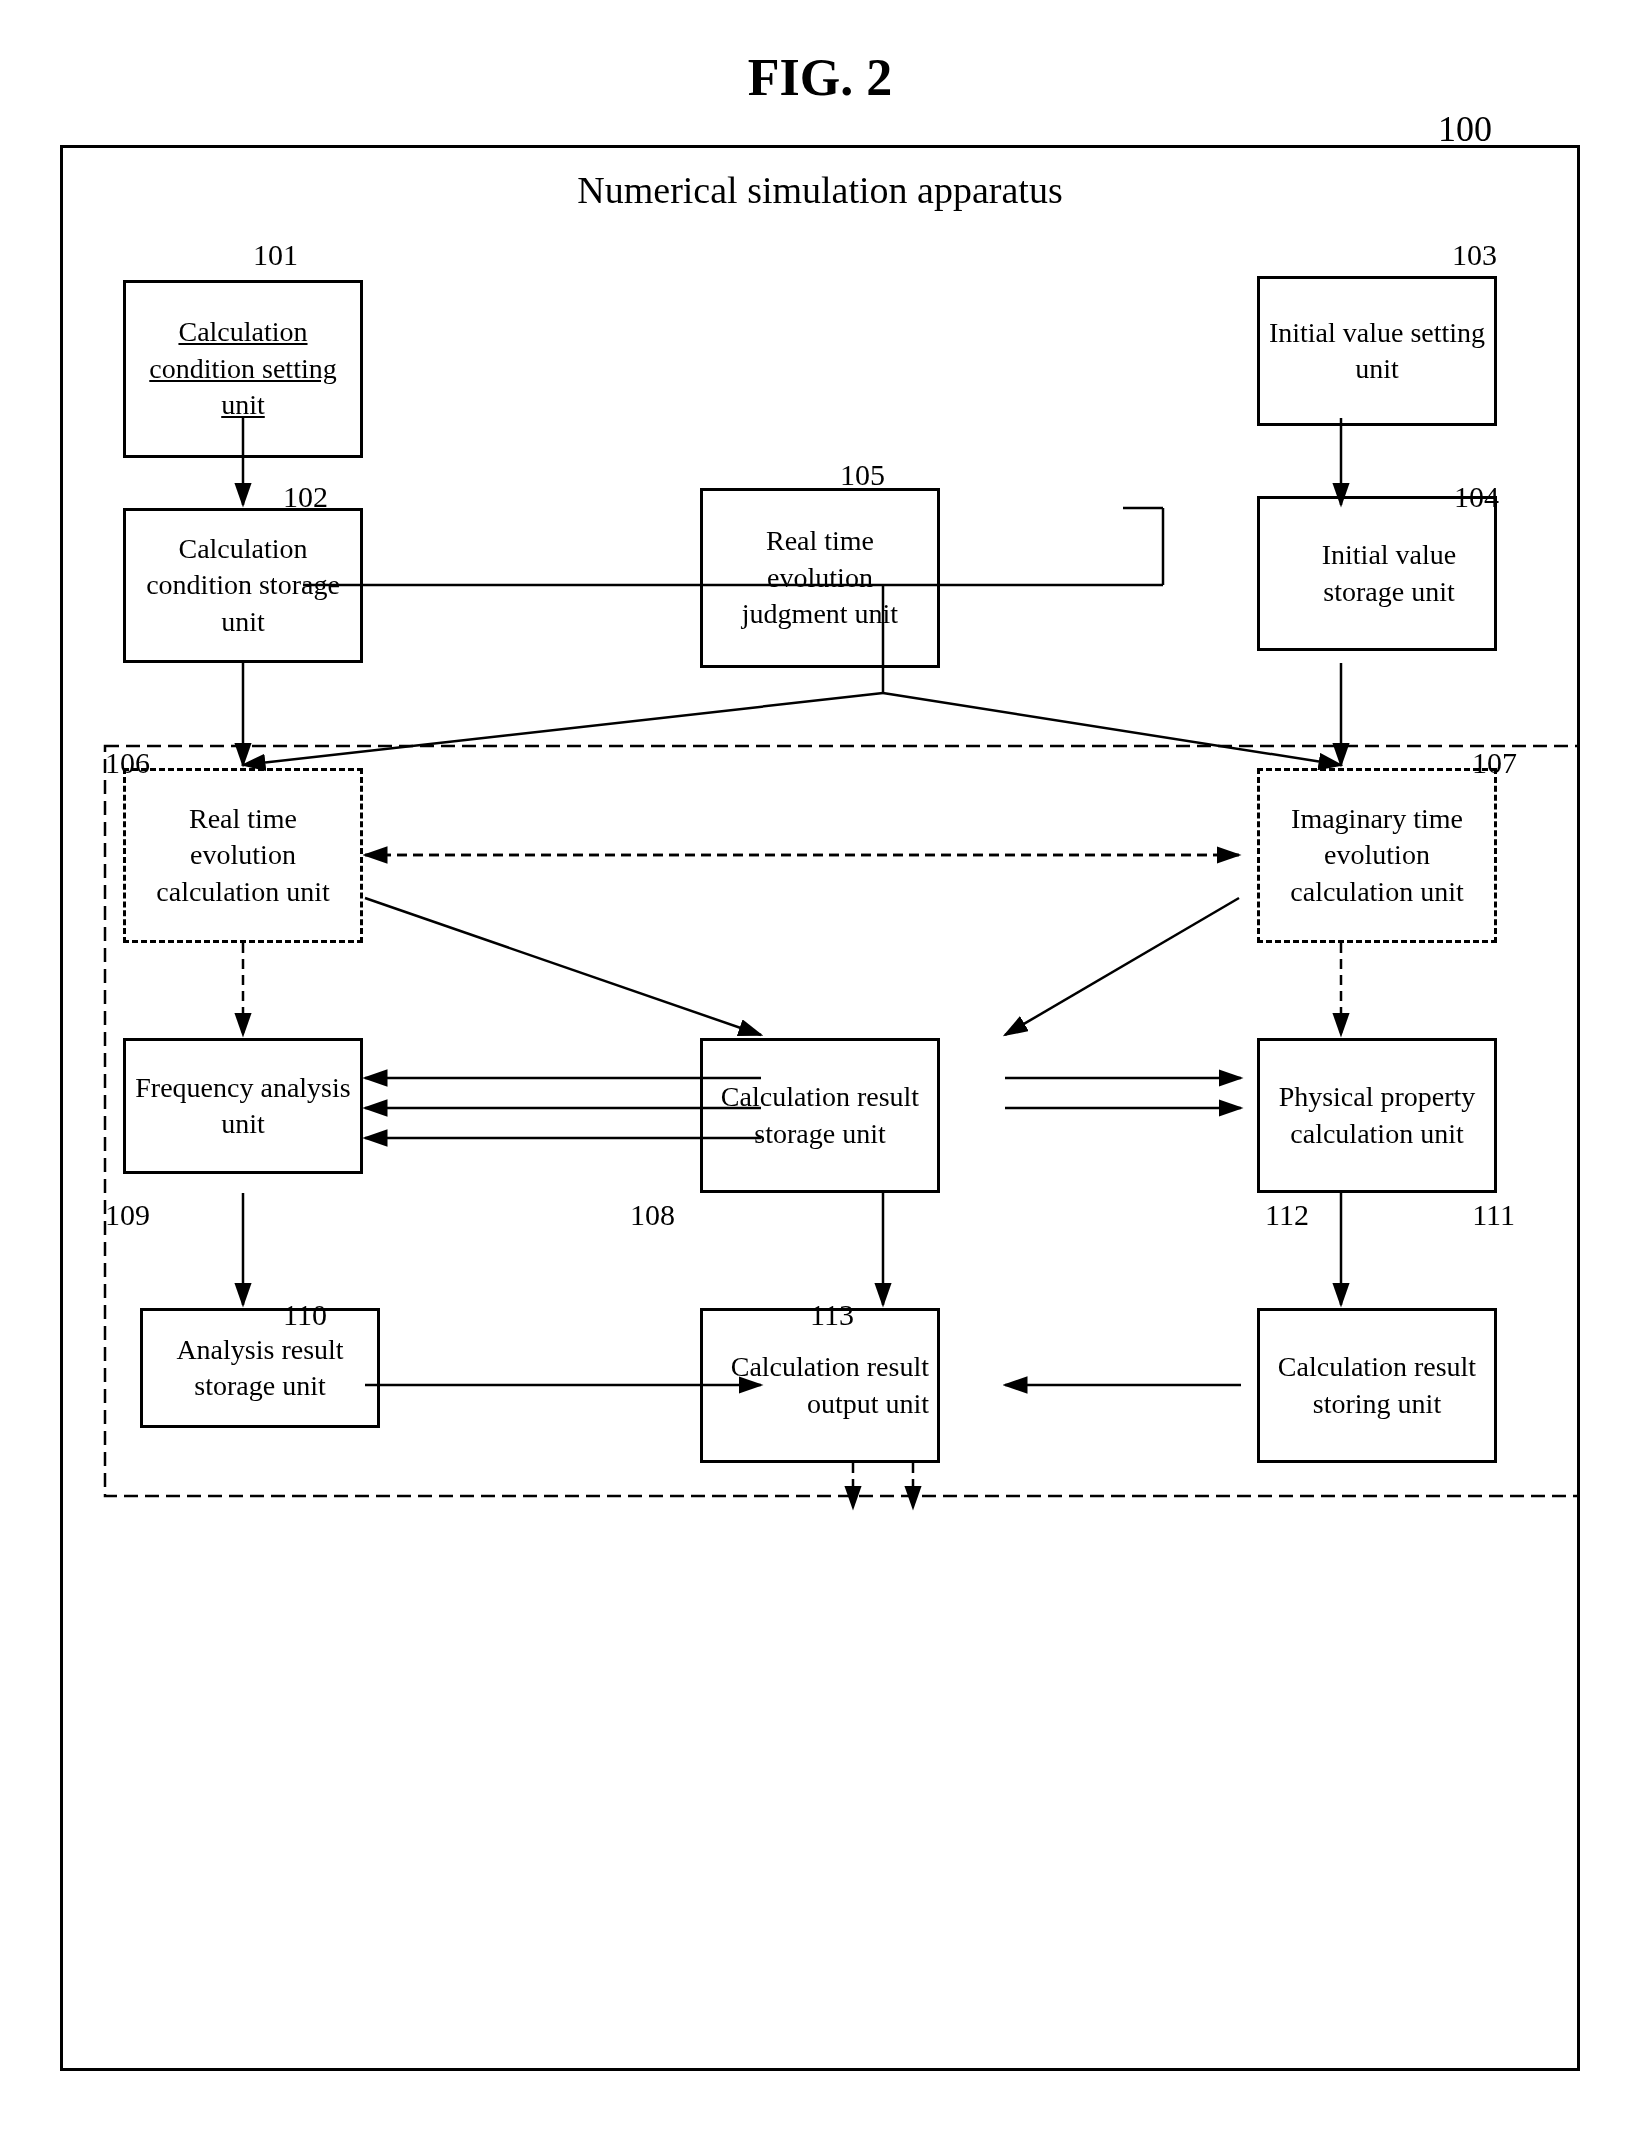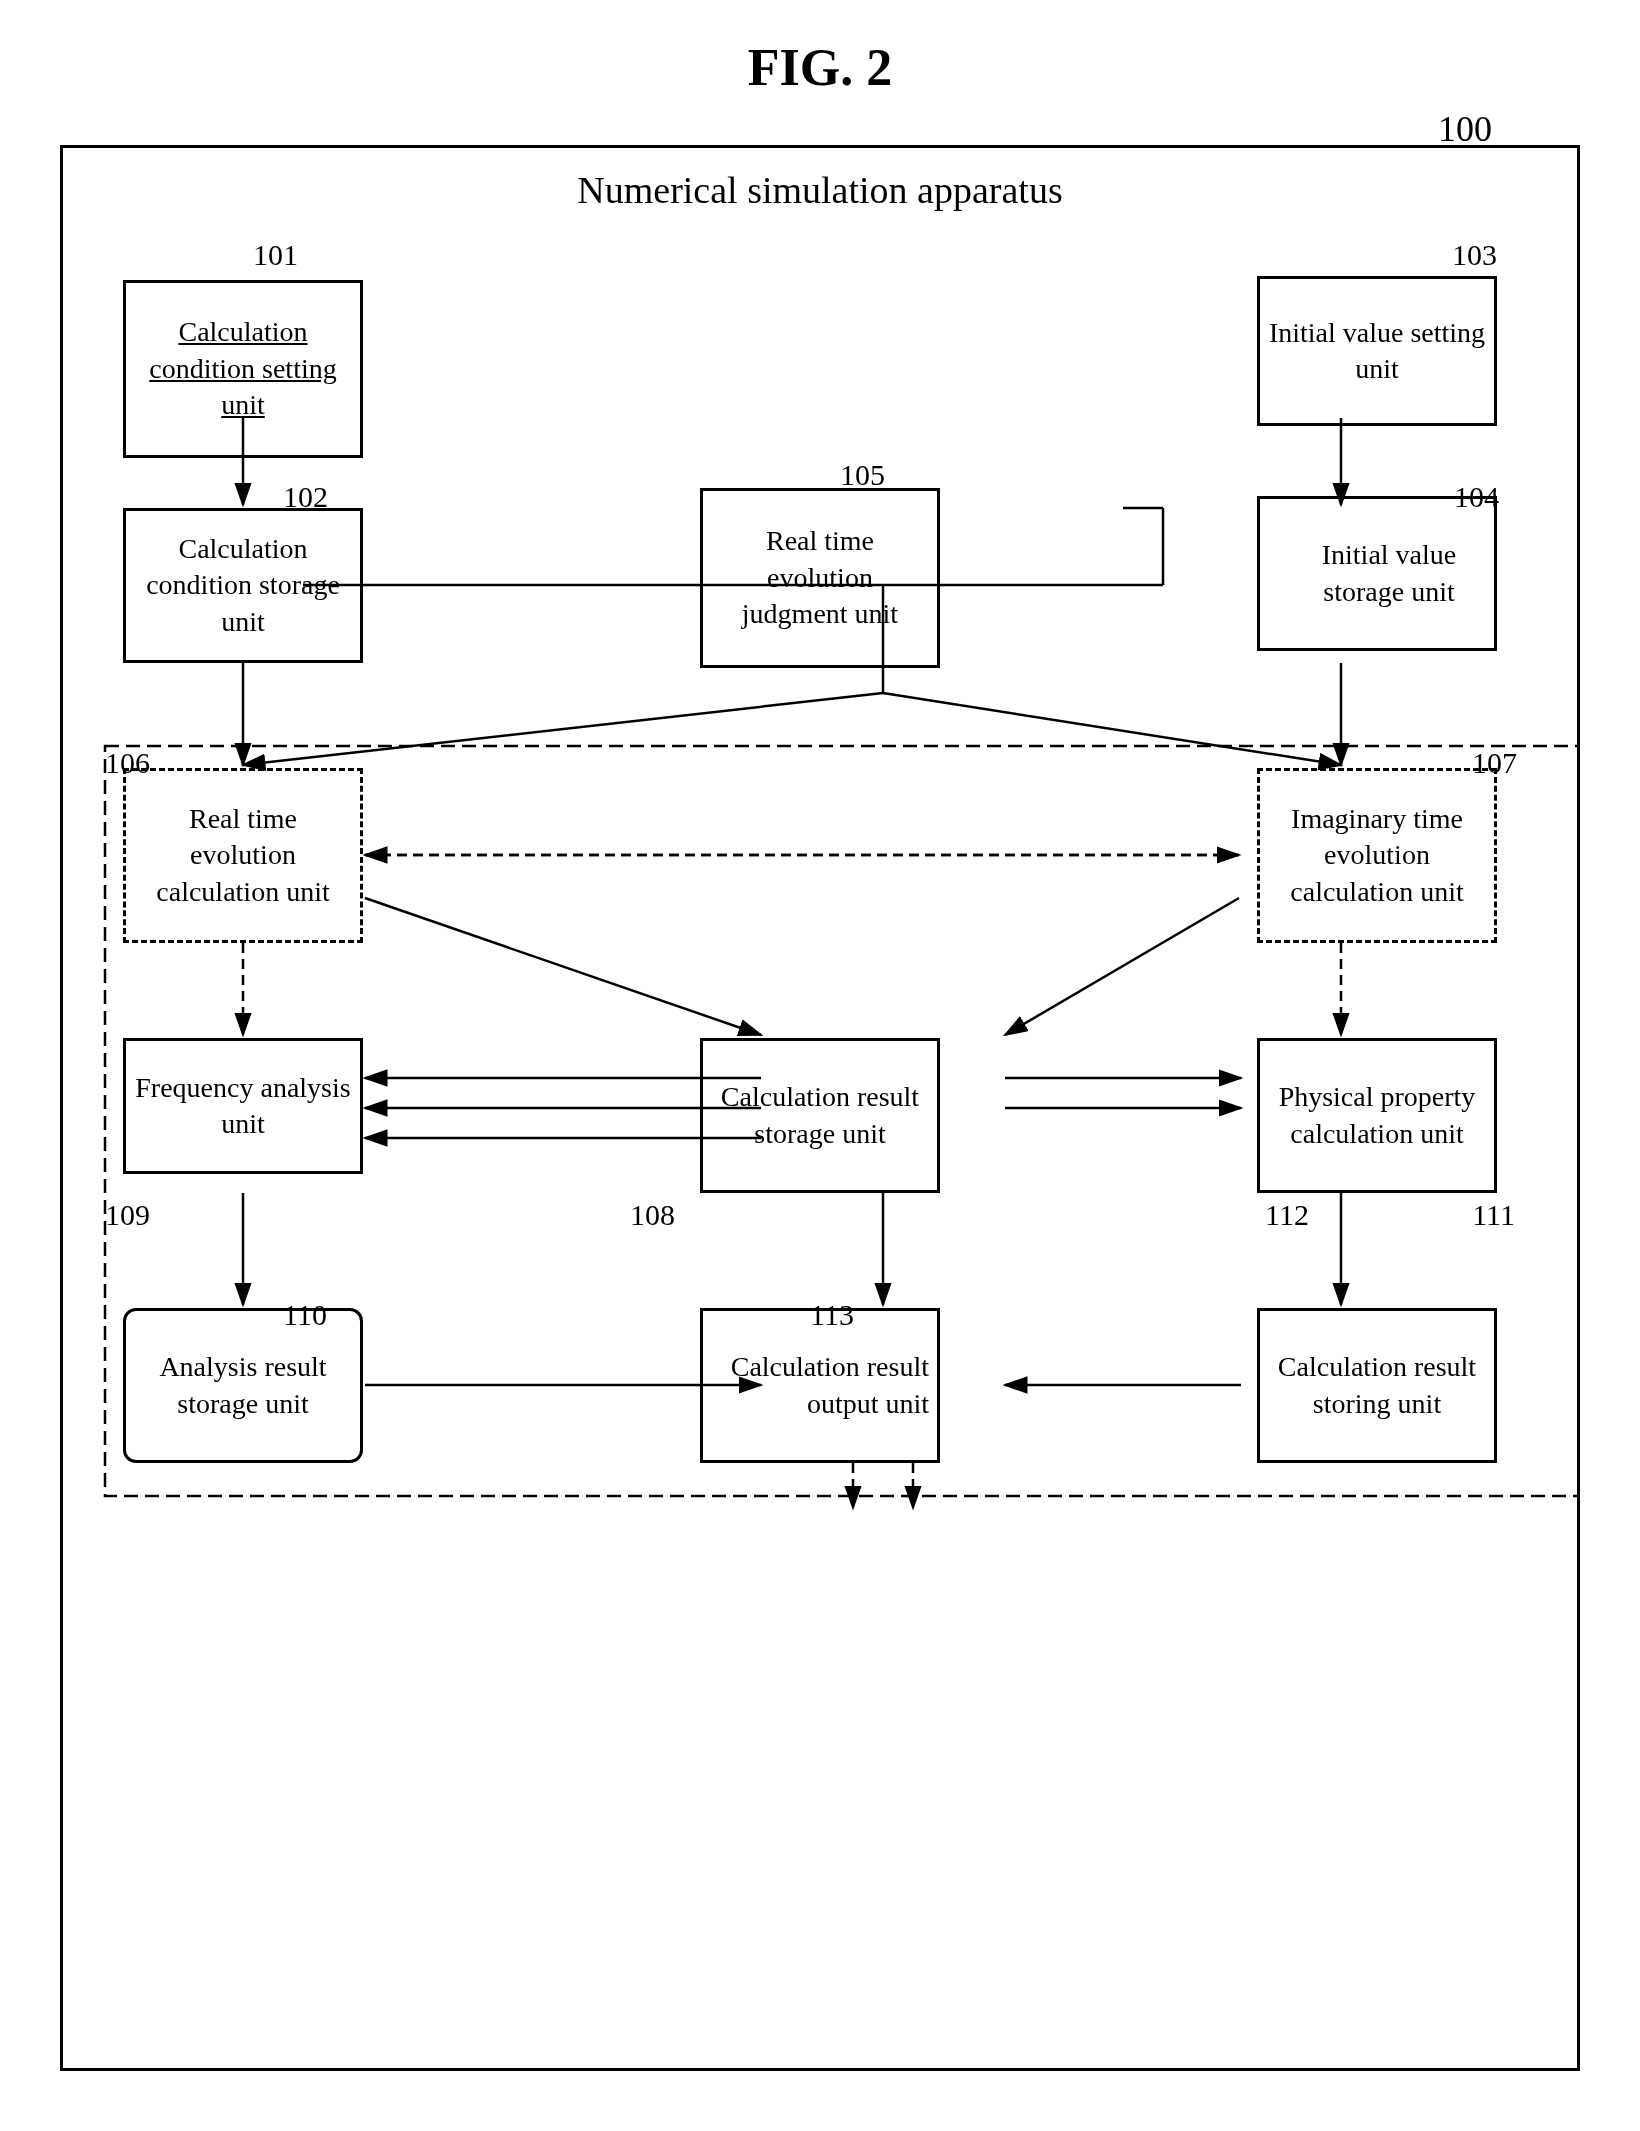--- a/index.html
+++ b/index.html
@@ -9,21 +9,21 @@
       width: 1640px;
       height: 2131px;
       overflow: hidden;
       position: relative;
     }
 
     .page-title {
       text-align: center;
       font-size: 52px;
       font-weight: bold;
-      padding-top: 38px;
+      padding-top: 48px;
       margin-bottom: 24px;
     }
 
     .ref-100 {
       position: absolute;
       top: 108px;
       right: 148px;
       font-size: 36px;
     }
 
@@ -132,21 +132,21 @@
 result
 storage unit</div>
   <span class="ref" style="left:50%;transform:translateX(-190px);top:1050px;">108</span>
 
   <div class="block" style="right:80px;top:890px;width:240px;height:155px;">Physical
 property
 calculation unit</div>
   <span class="ref" style="right:268px;top:1050px;">112</span>
   <span class="ref" style="right:62px;top:1050px;">111</span>
 
-  <div class="block" style="left:60px;top:1160px;width:240px;height:155px;border-radius:13px;">Analysis
+  <div class="block" style="left:77px;top:1160px;width:240px;height:120px;">Analysis
 result
 storage unit</div>
   <span class="ref" style="left:220px;top:1150px;">110</span>
 
   <div class="block" style="left:50%;transform:translateX(-50%);top:1160px;width:240px;height:155px;text-align:right;">Calculation
 result
 output unit</div>
   <span class="ref" style="left:50%;transform:translateX(-10px);top:1150px;text-align:center;">113</span>
 
   <div class="block" style="right:80px;top:1160px;width:240px;height:155px;">Calculation

